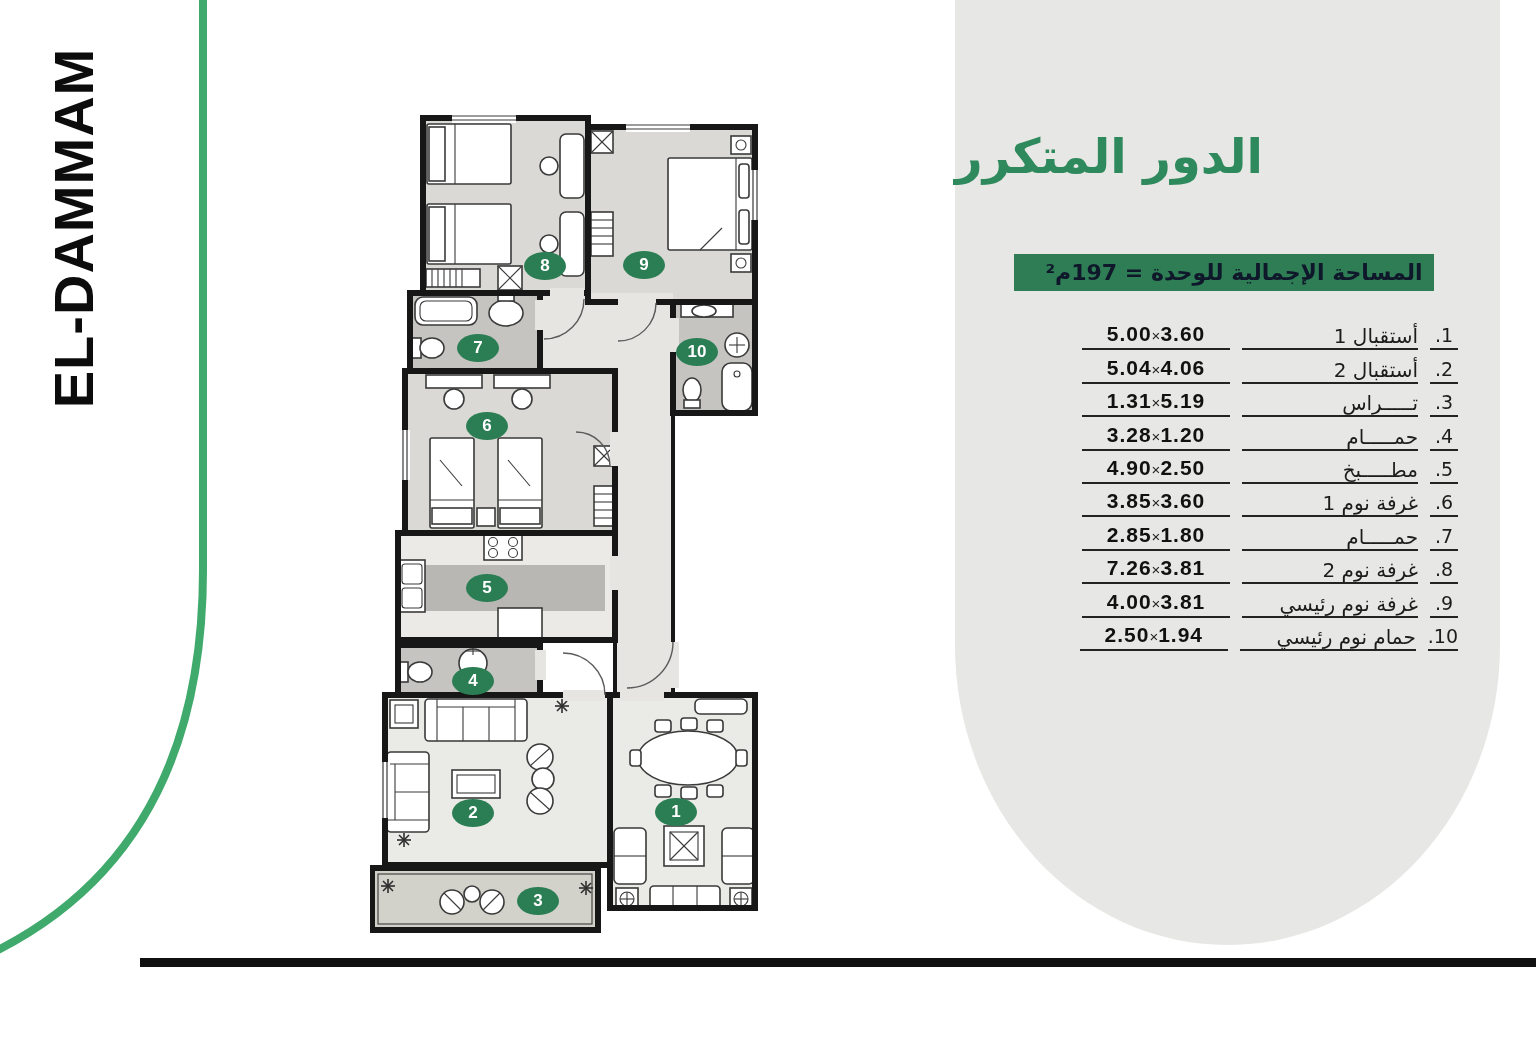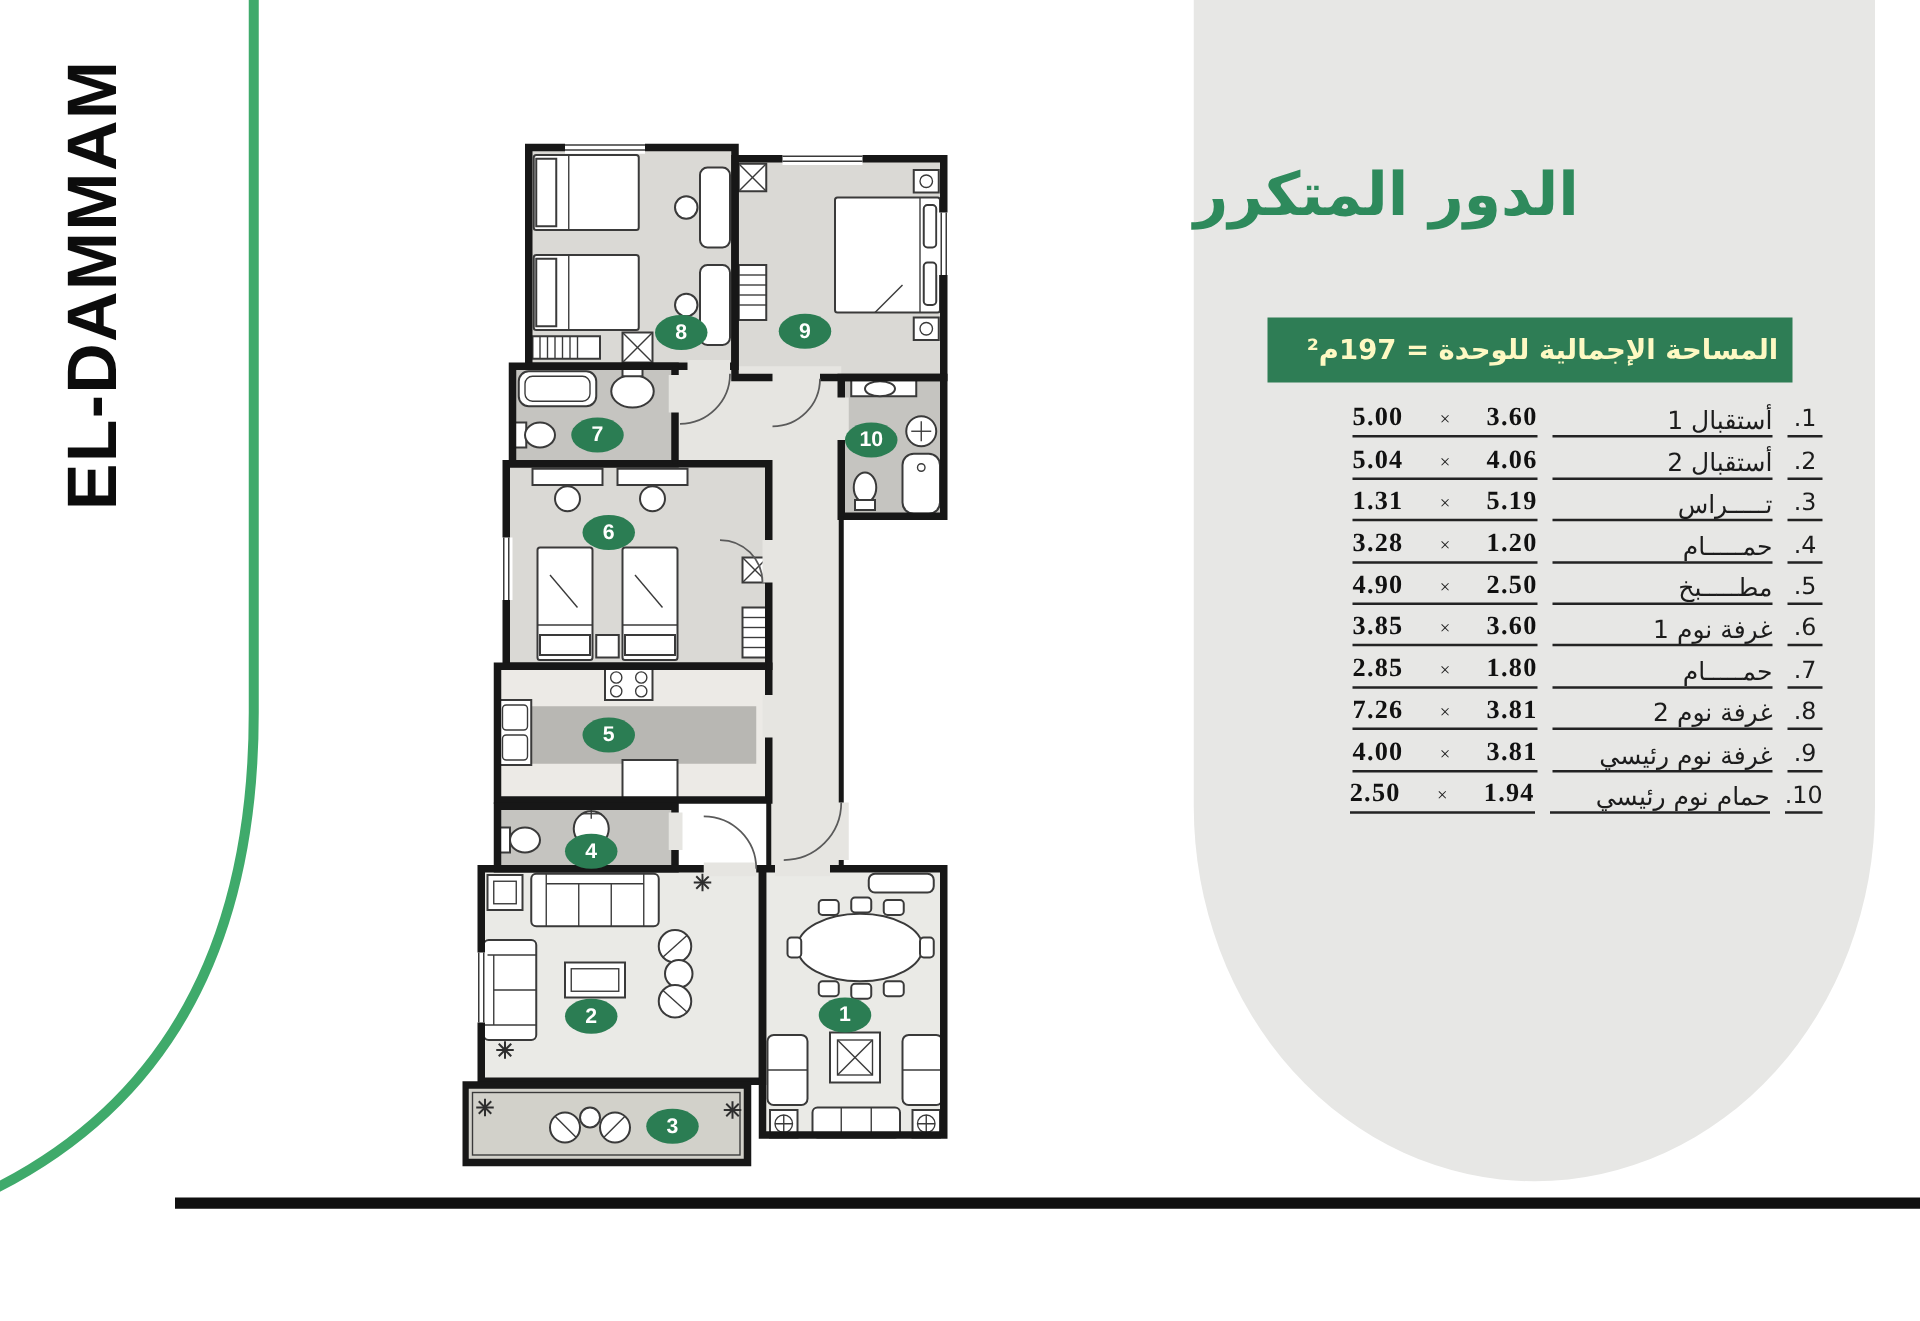--- a/index.html
+++ b/index.html
@@ -24,32 +24,32 @@
   .curve-svg{position:absolute;left:0;top:0;}
   .bottom-bar{position:absolute;left:140px;top:958px;width:1396px;height:9px;background:#101010;}
 
   
   .panel{position:absolute;left:955px;top:0;width:545px;height:945px;background:var(--panel-gray);
     border-bottom-left-radius:272px 300px;border-bottom-right-radius:272px 300px;direction:rtl;}
   .panel-title{position:absolute;top:128px;left:0;right:0;text-align:left;
     color:var(--green-title);font-weight:bold;font-size:48px;}
   .panel-subtitle{position:absolute;top:205px;left:0;right:0;text-align:center;
     color:#162019;font-weight:bold;font-size:29px;}
-  .area-banner{position:absolute;top:254px;right:66px;width:420px;height:52px;
-    background:var(--green-banner);color:#fef9c3;font-weight:bold;font-size:22px;
+  .area-banner{position:absolute;top:254px;right:66px;width:420px;height:37px;
+    background:var(--green-banner);color:#0f172a;font-weight:bold;font-size:22px;
     display:flex;align-items:center;justify-content:center;padding-left:20px;}
   .room-list{position:absolute;top:317px;right:42px;left:52px;direction:rtl;}
   .room-row{display:flex;align-items:flex-end;height:33.4px;gap:12px;}
   .room-row .no{min-width:28px;text-align:center;font-size:19px;color:var(--ink);
     border-bottom:2px solid #232323;padding-bottom:2px;}
   .room-row .name{width:176px;font-size:20px;color:var(--ink);
     border-bottom:2px solid #232323;padding-bottom:0;}
   .room-row .dims{width:148px;margin-inline-start:auto;direction:ltr;display:flex;
-    justify-content:space-between;align-items:baseline;border-bottom:2px solid #232323;
-    padding-bottom:2px;font-family:Liberation Serif, serif;font-weight:bold;
+    justify-content:center;align-items:baseline;border-bottom:2px solid #232323;
+    padding-bottom:2px;font-family:Liberation Sans, sans-serif;font-weight:bold;
     font-size:21px;letter-spacing:1px;color:#111;}
   .room-row .dims .x{font-size:15px;font-weight:normal;color:#222;letter-spacing:0;}
 
   
   .plan-layer{position:absolute;left:0;top:0;width:1536px;height:1057px;}
   .plan-svg{position:absolute;left:370px;top:110px;}
   .badge{position:absolute;transform:translate(-50%,-50%);background:var(--green-badge);
     color:#fff;border-radius:50%;min-width:42px;height:28px;padding:0 7px;
     display:flex;align-items:center;justify-content:center;
     font-family:"Liberation Sans",sans-serif;font-weight:bold;font-size:17px;}

